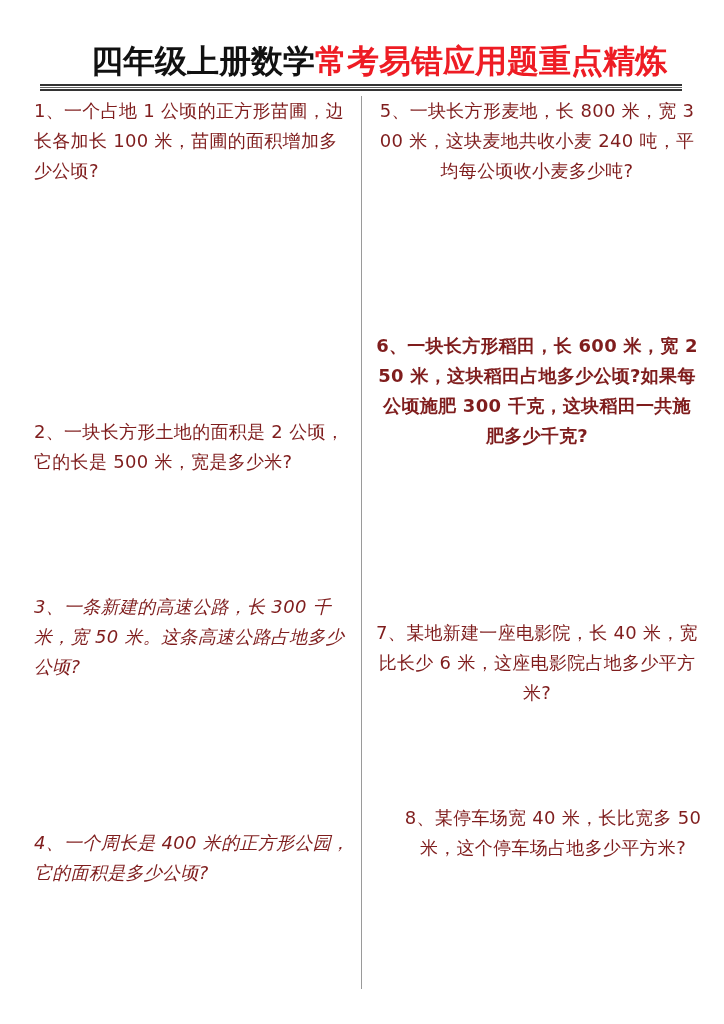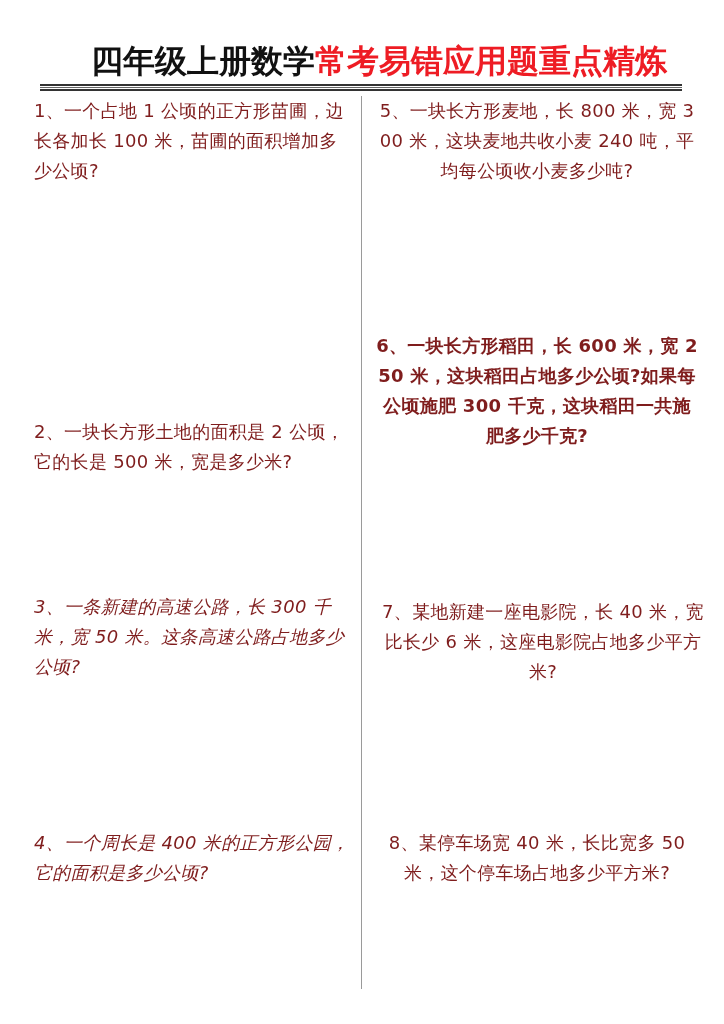--- a/index.html
+++ b/index.html
@@ -70,14 +70,14 @@
 
 <div class="divider"></div>
 
 <div class="problem left" style="top:96px;">1、一个占地 1 公顷的正方形苗圃，边长各加长 100 米，苗圃的面积增加多少公顷?</div>
 <div class="problem left" style="top:417px;">2、一块长方形土地的面积是 2 公顷，它的长是 500 米，宽是多少米?</div>
 <div class="problem left" style="top:592px;font-style:italic;">3、一条新建的高速公路，长 300 千米，宽 50 米。这条高速公路占地多少公顷?</div>
 <div class="problem left" style="top:828px;font-style:italic;">4、一个周长是 400 米的正方形公园，它的面积是多少公顷?</div>
 
 <div class="problem right" style="top:96px;">5、一块长方形麦地，长 800 米，宽 300 米，这块麦地共收小麦 240 吨，平均每公顷收小麦多少吨?</div>
 <div class="problem right" style="top:331px;font-weight:bold;">6、一块长方形稻田，长 600 米，宽 250 米，这块稻田占地多少公顷?如果每公顷施肥 300 千克，这块稻田一共施肥多少千克?</div>
-<div class="problem right" style="top:597px;margin-left:6px;">7、某地新建一座电影院，长 40 米，宽比长少 6 米，这座电影院占地多少平方米?</div>
-<div class="problem right" style="top:828px;">8、某停车场宽 40 米，长比宽多 50 米，这个停车场占地多少平方米?</div>
+<div class="problem right" style="top:618px;">7、某地新建一座电影院，长 40 米，宽比长少 6 米，这座电影院占地多少平方米?</div>
+<div class="problem right" style="top:803px;margin-left:16px;">8、某停车场宽 40 米，长比宽多 50 米，这个停车场占地多少平方米?</div>
 
 </body></html>

